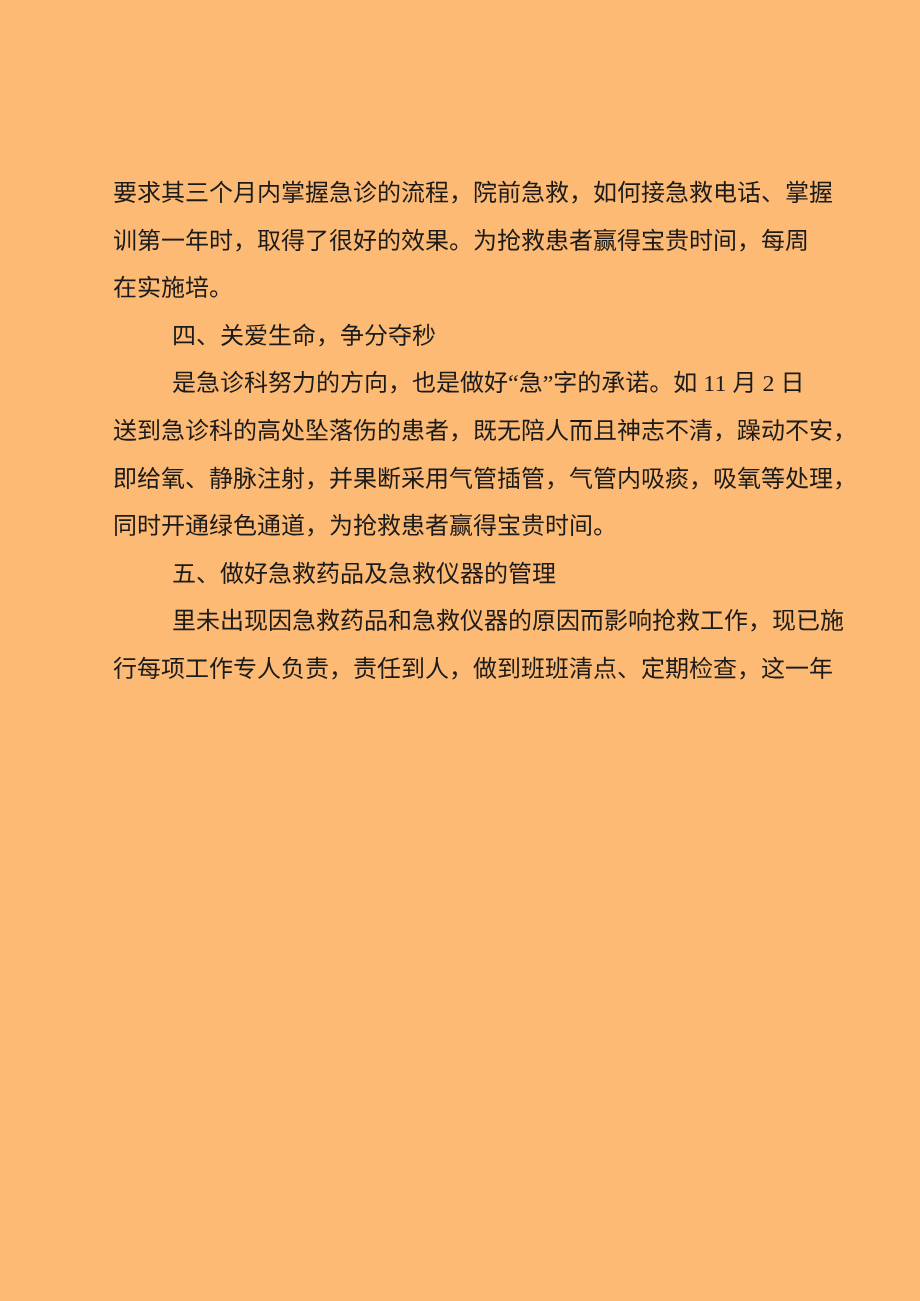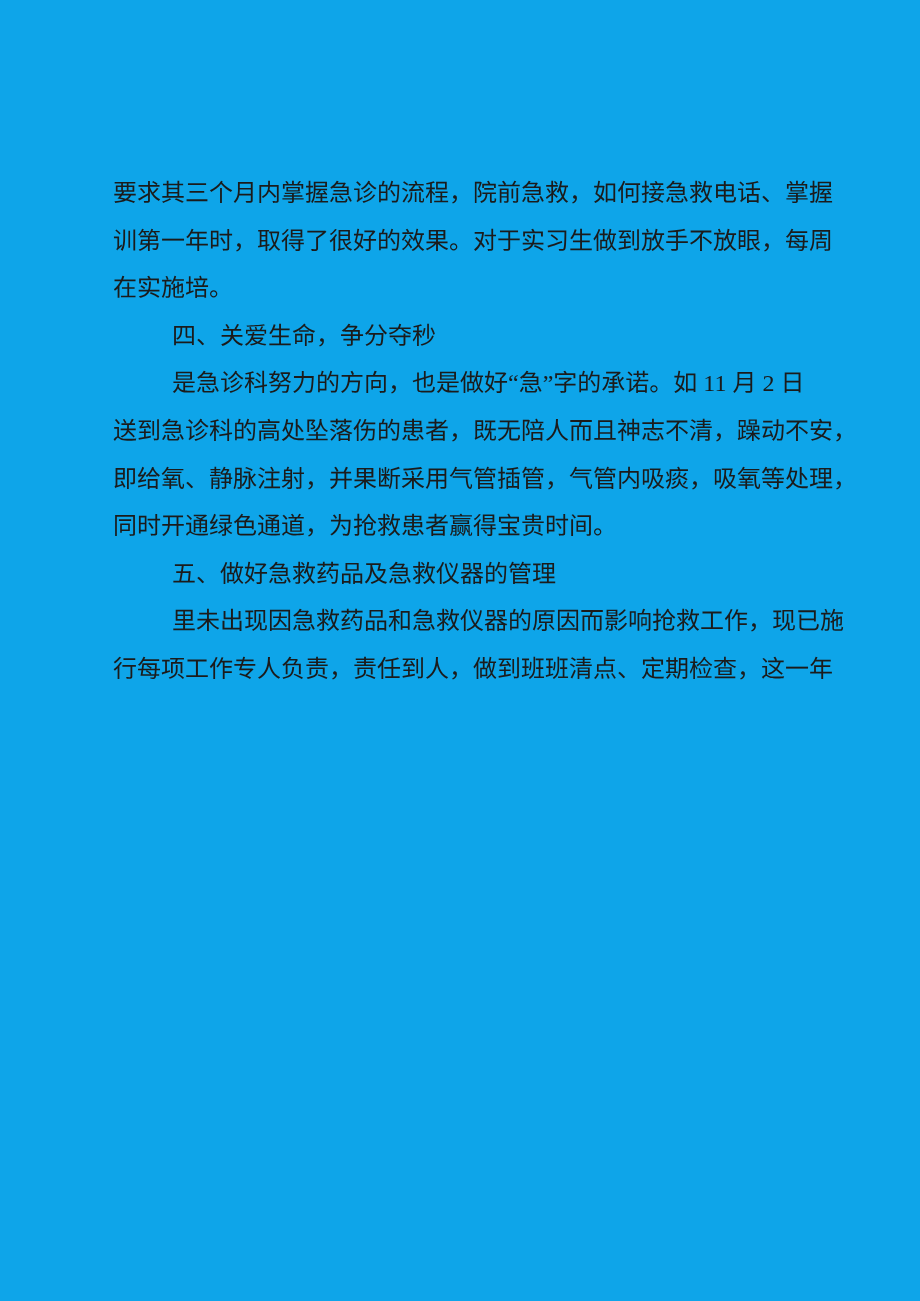--- a/index.html
+++ b/index.html
@@ -37,26 +37,26 @@
     white-space: nowrap;
     letter-spacing: 0px;
   }
   .text-line.indented {
     padding-left: 59px;
   }
 </style>
 </head>
 <body style="background: rgb(255, 255, 255);">
 
-<div class="doc-page" style="background: #0ea5e9;">
+<div class="doc-page" style="background: #fdba74;">
   <div class="doc-content" id="doc-content" style="color: rgb(27, 27, 27);">
 
   <div class="paragraph">
         <div class="text-line">要求其三个月内掌握急诊的流程，院前急救，如何接急救电话、掌握</div>
-        <div class="text-line">训第一年时，取得了很好的效果。对于实习生做到放手不放眼，每周</div>
+        <div class="text-line">训第一年时，取得了很好的效果。为抢救患者赢得宝贵时间，每周</div>
         <div class="text-line">在实施培。</div>
       </div>
       <div class="paragraph">
         <div class="text-line indented">四、关爱生命，争分夺秒</div>
       </div>
       <div class="paragraph">
         <div class="text-line indented">是急诊科努力的方向，也是做好“急”字的承诺。如 11 月 2 日</div>
         <div class="text-line">送到急诊科的高处坠落伤的患者，既无陪人而且神志不清，躁动不安，</div>
         <div class="text-line">即给氧、静脉注射，并果断采用气管插管，气管内吸痰，吸氧等处理，</div>
         <div class="text-line">同时开通绿色通道，为抢救患者赢得宝贵时间。</div>

